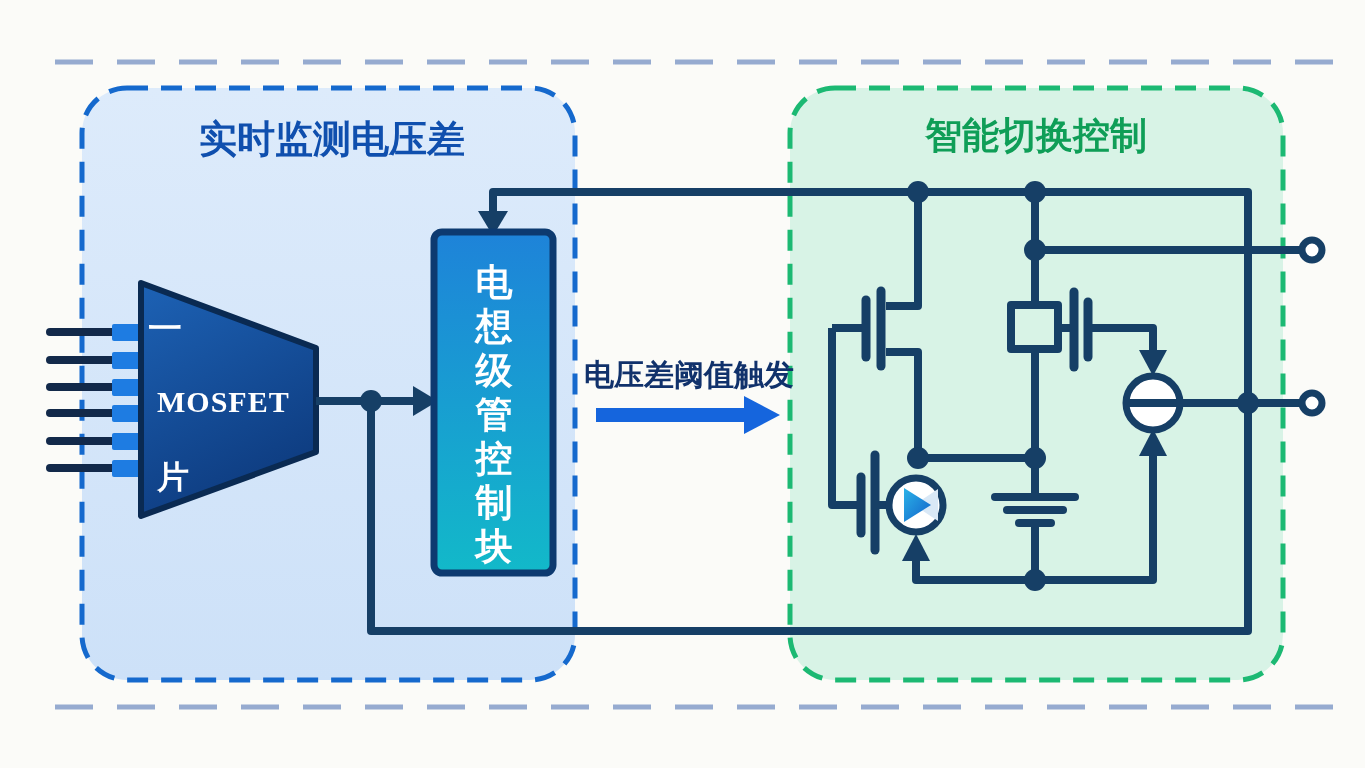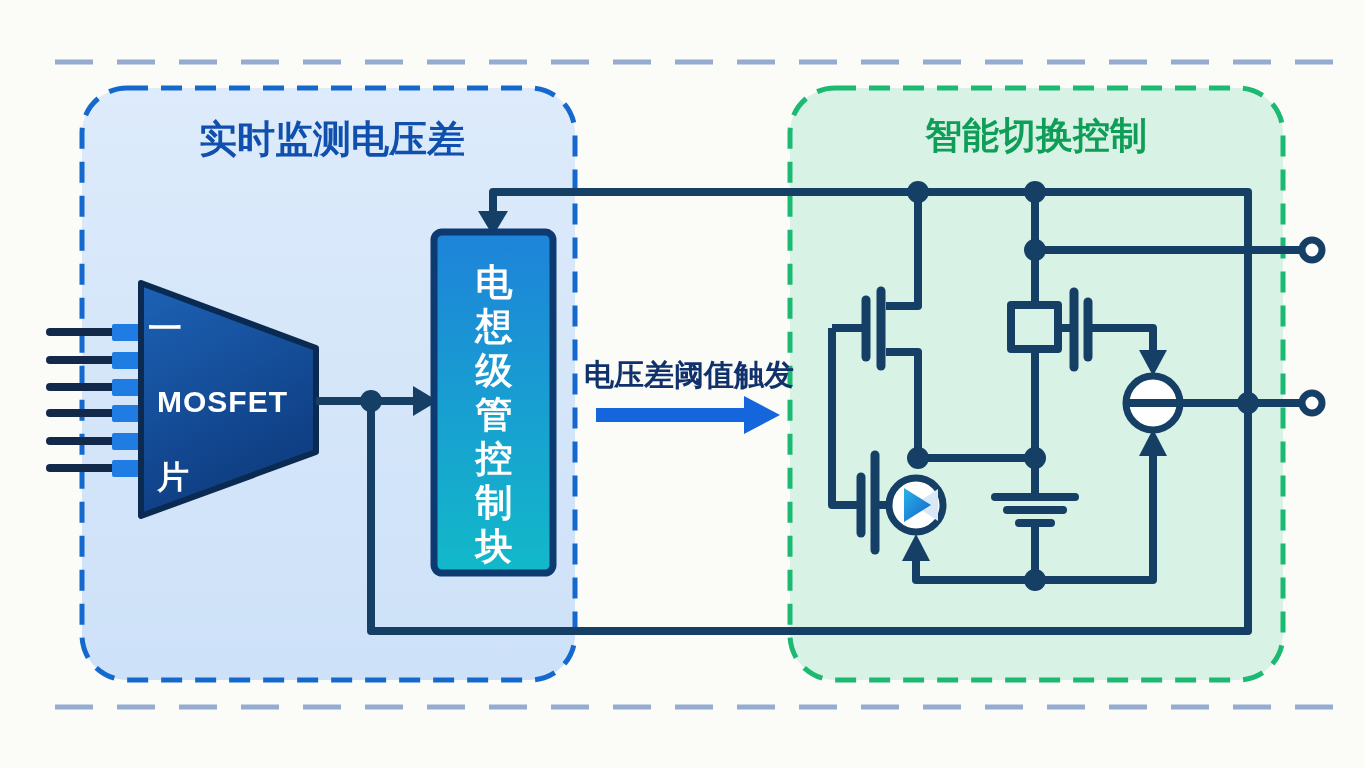--- a/index.html
+++ b/index.html
@@ -2,21 +2,21 @@
 <html style="--background: #fbfbf8; --outer-dash: #96abd0; --panel-left-border: #1569cd; --panel-left-fill-top: #ddebfb; --panel-left-fill-bottom: #cde1f8; --panel-right-border: #1cb973; --panel-right-fill: #d8f3e6; --title-left: #0f4fae; --title-right: #0f9e57; --chip-border: #0a2a52; --chip-fill-top: #1d62b5; --chip-fill-bottom: #0e3c80; --pin-line: #12294a; --pin-block: #1e7ce2; --wire: #163f66; --block-border: #0d3a70; --block-fill-top: #1e83d9; --block-fill-bottom: #12b9c9; --trigger-arrow: #1565dd; --trigger-text: #10316b; --play-triangle-start: #2bb3e8; --play-triangle-end: #1261c9;"><head>
 <meta charset="utf-8">
 <style>
   html,body{margin:0;padding:0;}
   body{
     width:1365px;height:768px;
     background:var(--background,#fbfbf8);
     font-family:"Liberation Sans","DejaVu Sans",sans-serif;
     overflow:hidden;
   }
-  .stage{position:relative;width:1082px;height:768px;}
+  .stage{position:relative;width:1082px;height:768px;font-family:Liberation Serif, serif;}
   svg{display:block;}
 
   .outer-dash{stroke:var(--outer-dash,#96abd0);stroke-width:5;stroke-dasharray:38 24;fill:none;}
   .panel-left{stroke:var(--panel-left-border,#1569cd);stroke-width:5;stroke-dasharray:21 13;}
   .panel-right{fill:var(--panel-right-fill,#d8f3e6);stroke:var(--panel-right-border,#1cb973);stroke-width:5;stroke-dasharray:21 13;}
 
   .title-left{fill:var(--title-left,#0f4fae);font-size:38px;font-weight:bold;}
   .title-right{fill:var(--title-right,#0f9e57);font-size:37px;font-weight:bold;}
 
   .wire{stroke:var(--wire,#163f66);stroke-width:8;fill:none;stroke-linejoin:round;}

